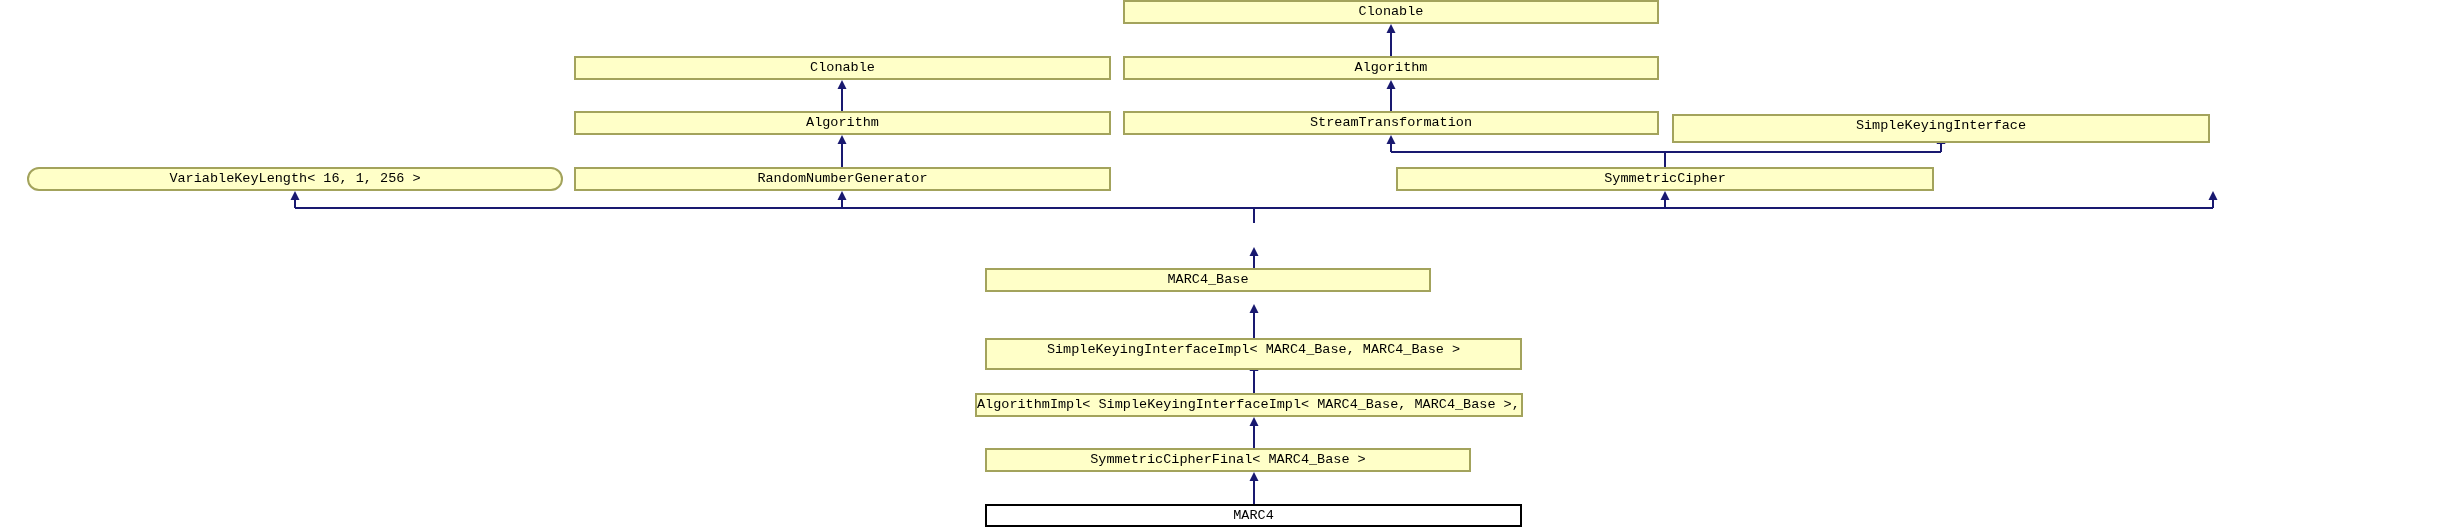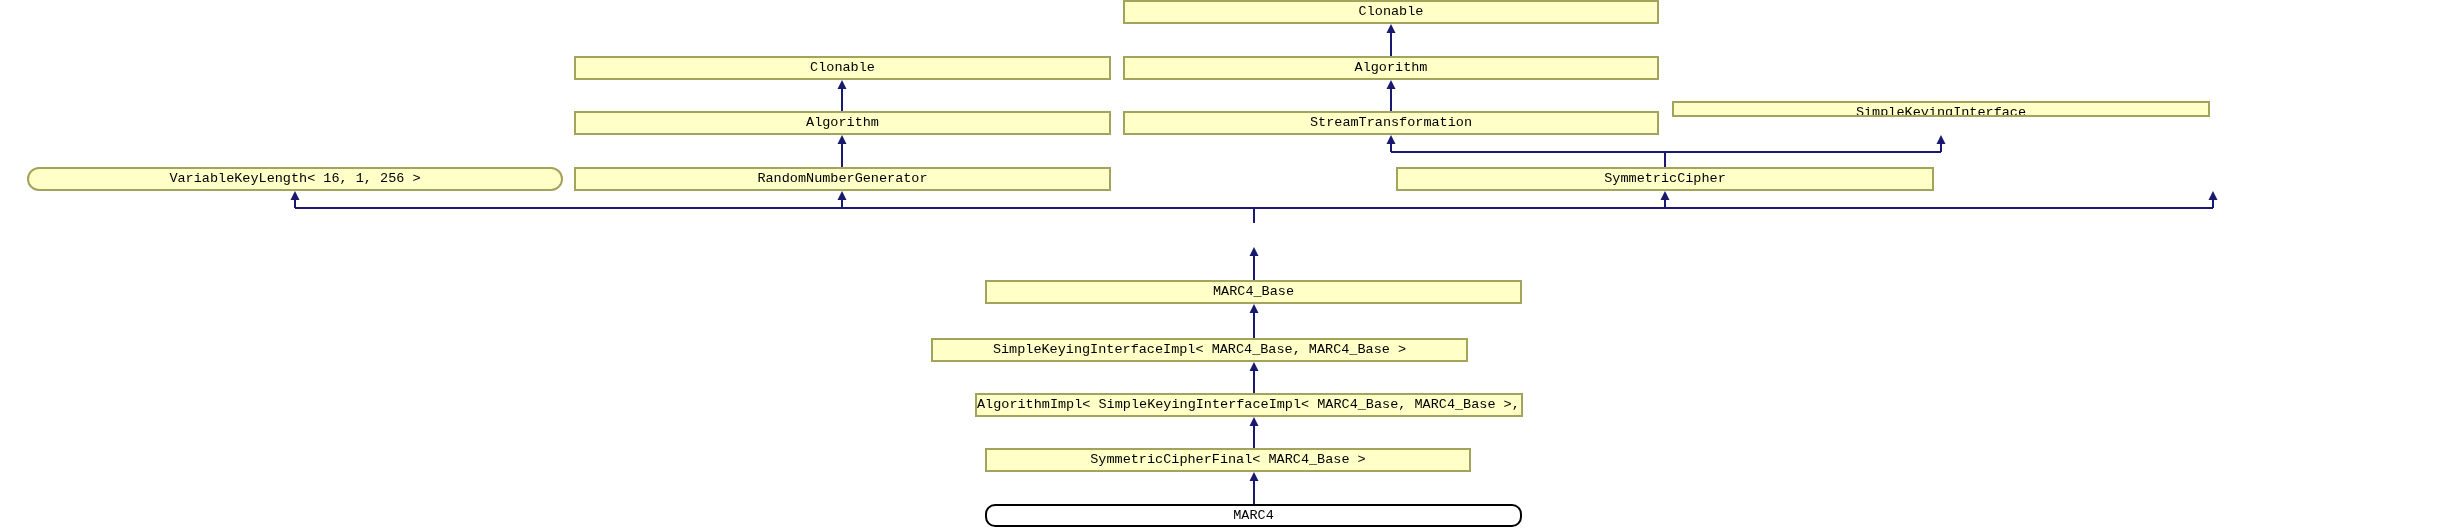--- a/index.html
+++ b/index.html
@@ -34,21 +34,20 @@
     line-height: 20px;
     text-align: center;
     white-space: nowrap;
     overflow: hidden;
     cursor: pointer;
   }
   .node.focus {
     border-color: #000000;
     background: #ffffff;
     cursor: default;
-    border-radius: 10px;
   }
 </style>
 </head>
 <body>
 
 <div id="diagram">
   <svg id="edge-layer" xmlns="http://www.w3.org/2000/svg" width="2456" height="528" viewBox="0 0 2456 528">
       <polyline points="1365,56 1365,26" fill="none" stroke="#191970" stroke-width="2"></polyline>
       <polygon points="1365,24 1360.5,33 1369.5,33" fill="#191970"></polygon>
       <polyline points="816,111 816,82" fill="none" stroke="#191970" stroke-width="2"></polyline>
@@ -83,22 +82,22 @@
       <polygon points="1228,417 1223.5,426 1232.5,426" fill="#191970"></polygon>
       <polyline points="1228,504 1228,474" fill="none" stroke="#191970" stroke-width="2"></polyline>
       <polygon points="1228,472 1223.5,481 1232.5,481" fill="#191970"></polygon>
     </svg>
 
 <div class="node" style="left: 1097px; top: 0px; width: 536px; height: 24px;">Clonable</div>
     <div class="node" style="left: 548px; top: 56px; width: 537px; height: 24px;">Clonable</div>
     <div class="node" style="left: 1097px; top: 56px; width: 536px; height: 24px;">Algorithm</div>
     <div class="node" style="left: 548px; top: 111px; width: 537px; height: 24px;">Algorithm</div>
     <div class="node" style="left: 1097px; top: 111px; width: 536px; height: 24px;">StreamTransformation</div>
-    <div class="node" style="left: 1646px; top: 101px; width: 538px; height: 16px;">SimpleKeyingInterface</div>
+    <div class="node" style="left: 1646px; top: 114px; width: 538px; height: 29px;">SimpleKeyingInterface</div>
     <div class="node" style="left: 1px; top: 167px; width: 536px; height: 24px; border-radius: 12px;">VariableKeyLength&lt; 16, 1, 256 &gt;</div>
     <div class="node" style="left: 548px; top: 167px; width: 537px; height: 24px;">RandomNumberGenerator</div>
     <div class="node" style="left: 1370px; top: 167px; width: 538px; height: 24px;">SymmetricCipher</div>
-    <div class="node" style="left: 959px; top: 280px; width: 537px; height: 24px;">MARC4_Base</div>
-    <div class="node" style="left: 905px; top: 338px; width: 537px; height: 24px;">SimpleKeyingInterfaceImpl&lt; MARC4_Base, MARC4_Base &gt;</div>
+    <div class="node" style="left: 959px; top: 268px; width: 446px; height: 24px;">MARC4_Base</div>
+    <div class="node" style="left: 959px; top: 338px; width: 537px; height: 32px;">SimpleKeyingInterfaceImpl&lt; MARC4_Base, MARC4_Base &gt;</div>
     <div class="node" style="left: 949px; top: 393px; width: 548px; height: 24px;">AlgorithmImpl&lt; SimpleKeyingInterfaceImpl&lt; MARC4_Base, MARC4_Base &gt;, MARC4_Base &gt;</div>
     <div class="node" style="left: 959px; top: 448px; width: 486px; height: 24px;">SymmetricCipherFinal&lt; MARC4_Base &gt;</div>
     <div class="node focus" style="left: 959px; top: 504px; width: 537px; height: 23px;">MARC4</div>
   </div>
 
 </body></html>

